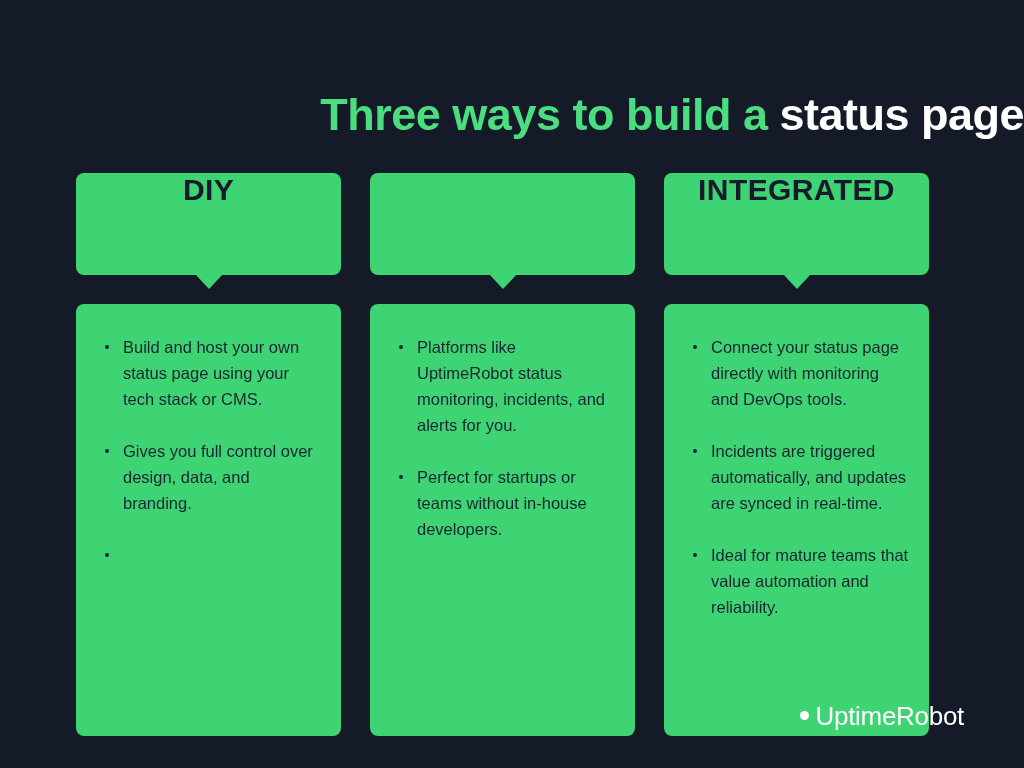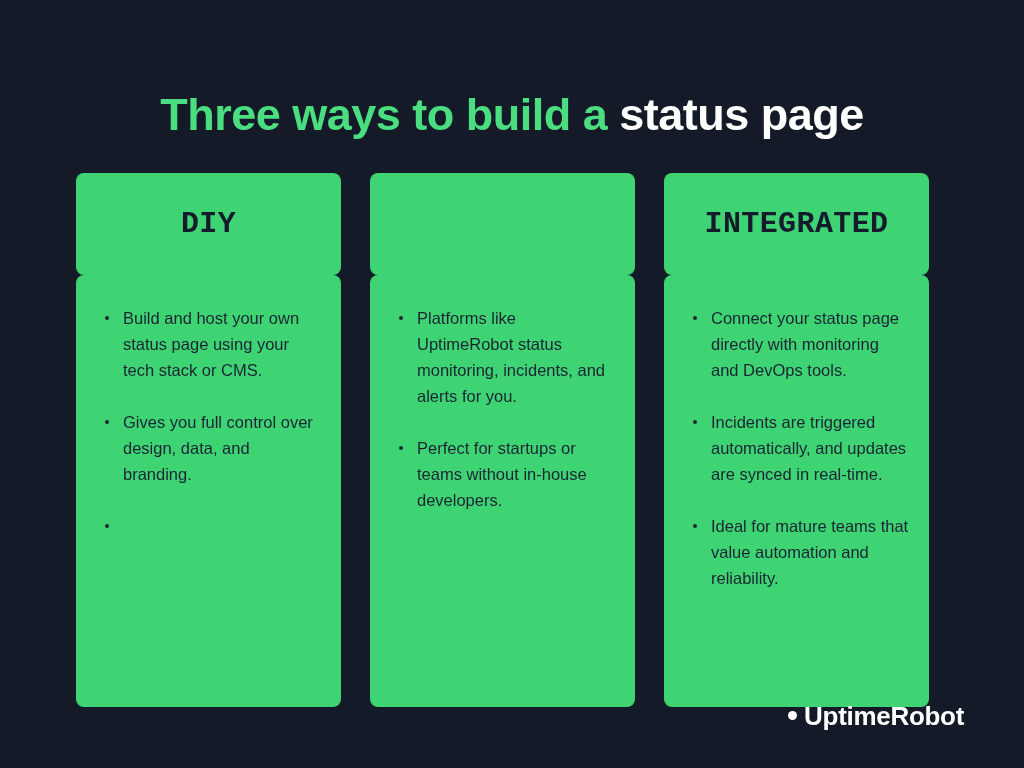--- a/index.html
+++ b/index.html
@@ -19,21 +19,21 @@
     width: 1024px;
     height: 768px;
   }
 
   
   .title {
     position: absolute;
     left: 0;
     top: 56px;
     width: 1024px;
-    text-align: center;
+    text-align: right;
     font-size: 45px;
     font-weight: bold;
     letter-spacing: -0.5px;
     line-height: 58px;
     white-space: nowrap;
   }
   .title .t-green { color: #4ade80; }
   .title .t-white { color: #ffffff; }
 
   
@@ -51,23 +51,22 @@
     flex-direction: column;
   }
 
   
   .card-header {
     position: relative;
     height: 102px;
     background: #3ed474;
     border-radius: 8px;
     display: flex;
-    align-items: center;
+    align-items: flex-start;
     justify-content: center;
-    font-family: Liberation Mono, monospace;
   }
   .card-header .tail {
     position: absolute;
     left: 50%;
     bottom: -14px;
     margin-left: -14px;
     width: 0;
     height: 0;
     border-left: 14px solid transparent;
     border-right: 14px solid transparent;
@@ -76,20 +75,21 @@
   .card-header-label {
     color: #161b2b;
     font-size: 30px;
     font-weight: bold;
     letter-spacing: 0.4px;
     text-transform: uppercase;
   }
 
   
   .card-body {
+    margin-top: 29px;
     background: #3ed474;
     border-radius: 8px;
     height: 432px;
     padding: 30px 20px 8px 22px;
     box-sizing: border-box;
   }
   .bullet-list {
     list-style: none;
     margin: 0;
     padding: 0;
@@ -125,21 +125,21 @@
   .logo-dot {
     width: 9px;
     height: 9px;
     border-radius: 50%;
     background: #ffffff;
     margin-bottom: 2px;
   }
   .logo-text {
     color: #ffffff;
     font-size: 26px;
-    font-weight: bold;
+    font-weight: normal;
     letter-spacing: -0.3px;
   }
 </style>
 </head>
 <body>
 
 <div class="page">
 
   <h1 class="title">
     <span class="t-green">Three ways to build a </span><span class="t-white">status page</span>

